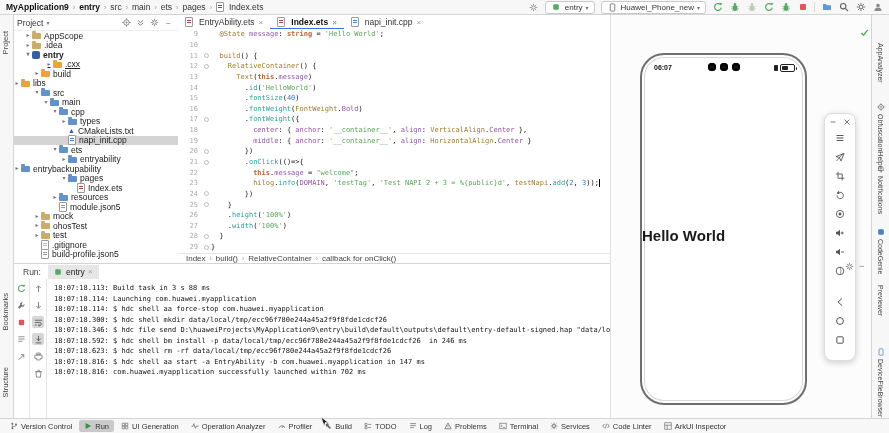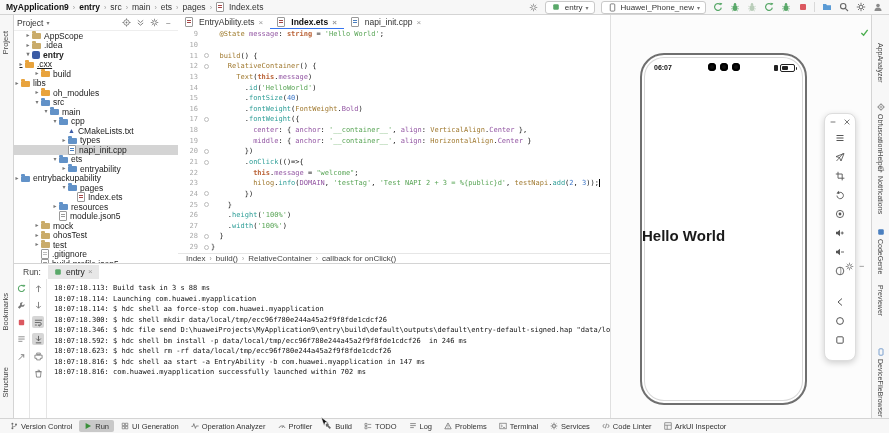--- a/index.html
+++ b/index.html
@@ -267,64 +267,59 @@
       <div class="trow" style="padding-left: 11px;">
         <span class="tarr">▸</span>
         <span class="fold f-tan"></span>
         <span>.idea</span>
       </div>
       <div class="trow b" style="padding-left: 11px;">
         <span class="tarr">▾</span>
         <span class="modic"></span>
         <span>entry</span>
       </div>
-      <div class="trow" style="padding-left: 4px; text-decoration: underline;">
+      <div class="trow" style="padding-left: 32px; text-decoration: underline;">
         <span class="tarr">▸</span>
         <span class="fold f-org"></span>
         <span>.cxx</span>
       </div>
       <div class="trow" style="padding-left: 20px;">
         <span class="tarr">▸</span>
         <span class="fold f-org"></span>
         <span>build</span>
       </div>
       <div class="trow" style="">
         <span class="tarr">▸</span>
         <span class="fold f-org"></span>
         <span>libs</span>
       </div>
       <div class="trow" style="padding-left: 20px;">
-        <span class="tarr">▸</span>
-        <span class="fold f-org"></span>
-        <span>oh_modules</span>
-      </div>
-      <div class="trow" style="padding-left: 20px;">
         <span class="tarr">▾</span>
         <span class="fold f-blu"></span>
         <span>src</span>
       </div>
       <div class="trow" style="padding-left: 29px;">
         <span class="tarr">▾</span>
         <span class="fold f-blu"></span>
         <span>main</span>
       </div>
       <div class="trow" style="padding-left: 38px;">
         <span class="tarr">▾</span>
         <span class="fold f-blu"></span>
         <span>cpp</span>
+      </div>
+      <div class="trow" style="padding-left: 47px;">
+        <span class="tarr">▸</span>
+        <span class="fold f-blu"></span>
+        <span>types</span>
       </div>
       <div class="trow" style="padding-left: 47px;">
         <span class="tarr"></span>
         <span class="tri">▲</span>
         <span>CMakeLists.txt</span>
-      </div>
-      <div class="trow" style="padding-left: 47px;">
-        <span class="tarr">▸</span>
-        <span class="fold f-blu"></span>
-        <span>types</span>
       </div>
       <div class="trow sel" style="padding-left: 47px;">
         <span class="tarr"></span>
         <span class="pg pg-cpp"></span>
         <span>napi_init.cpp</span>
       </div>
       <div class="trow" style="padding-left: 38px;">
         <span class="tarr">▾</span>
         <span class="fold f-blu"></span>
         <span>ets</span>

